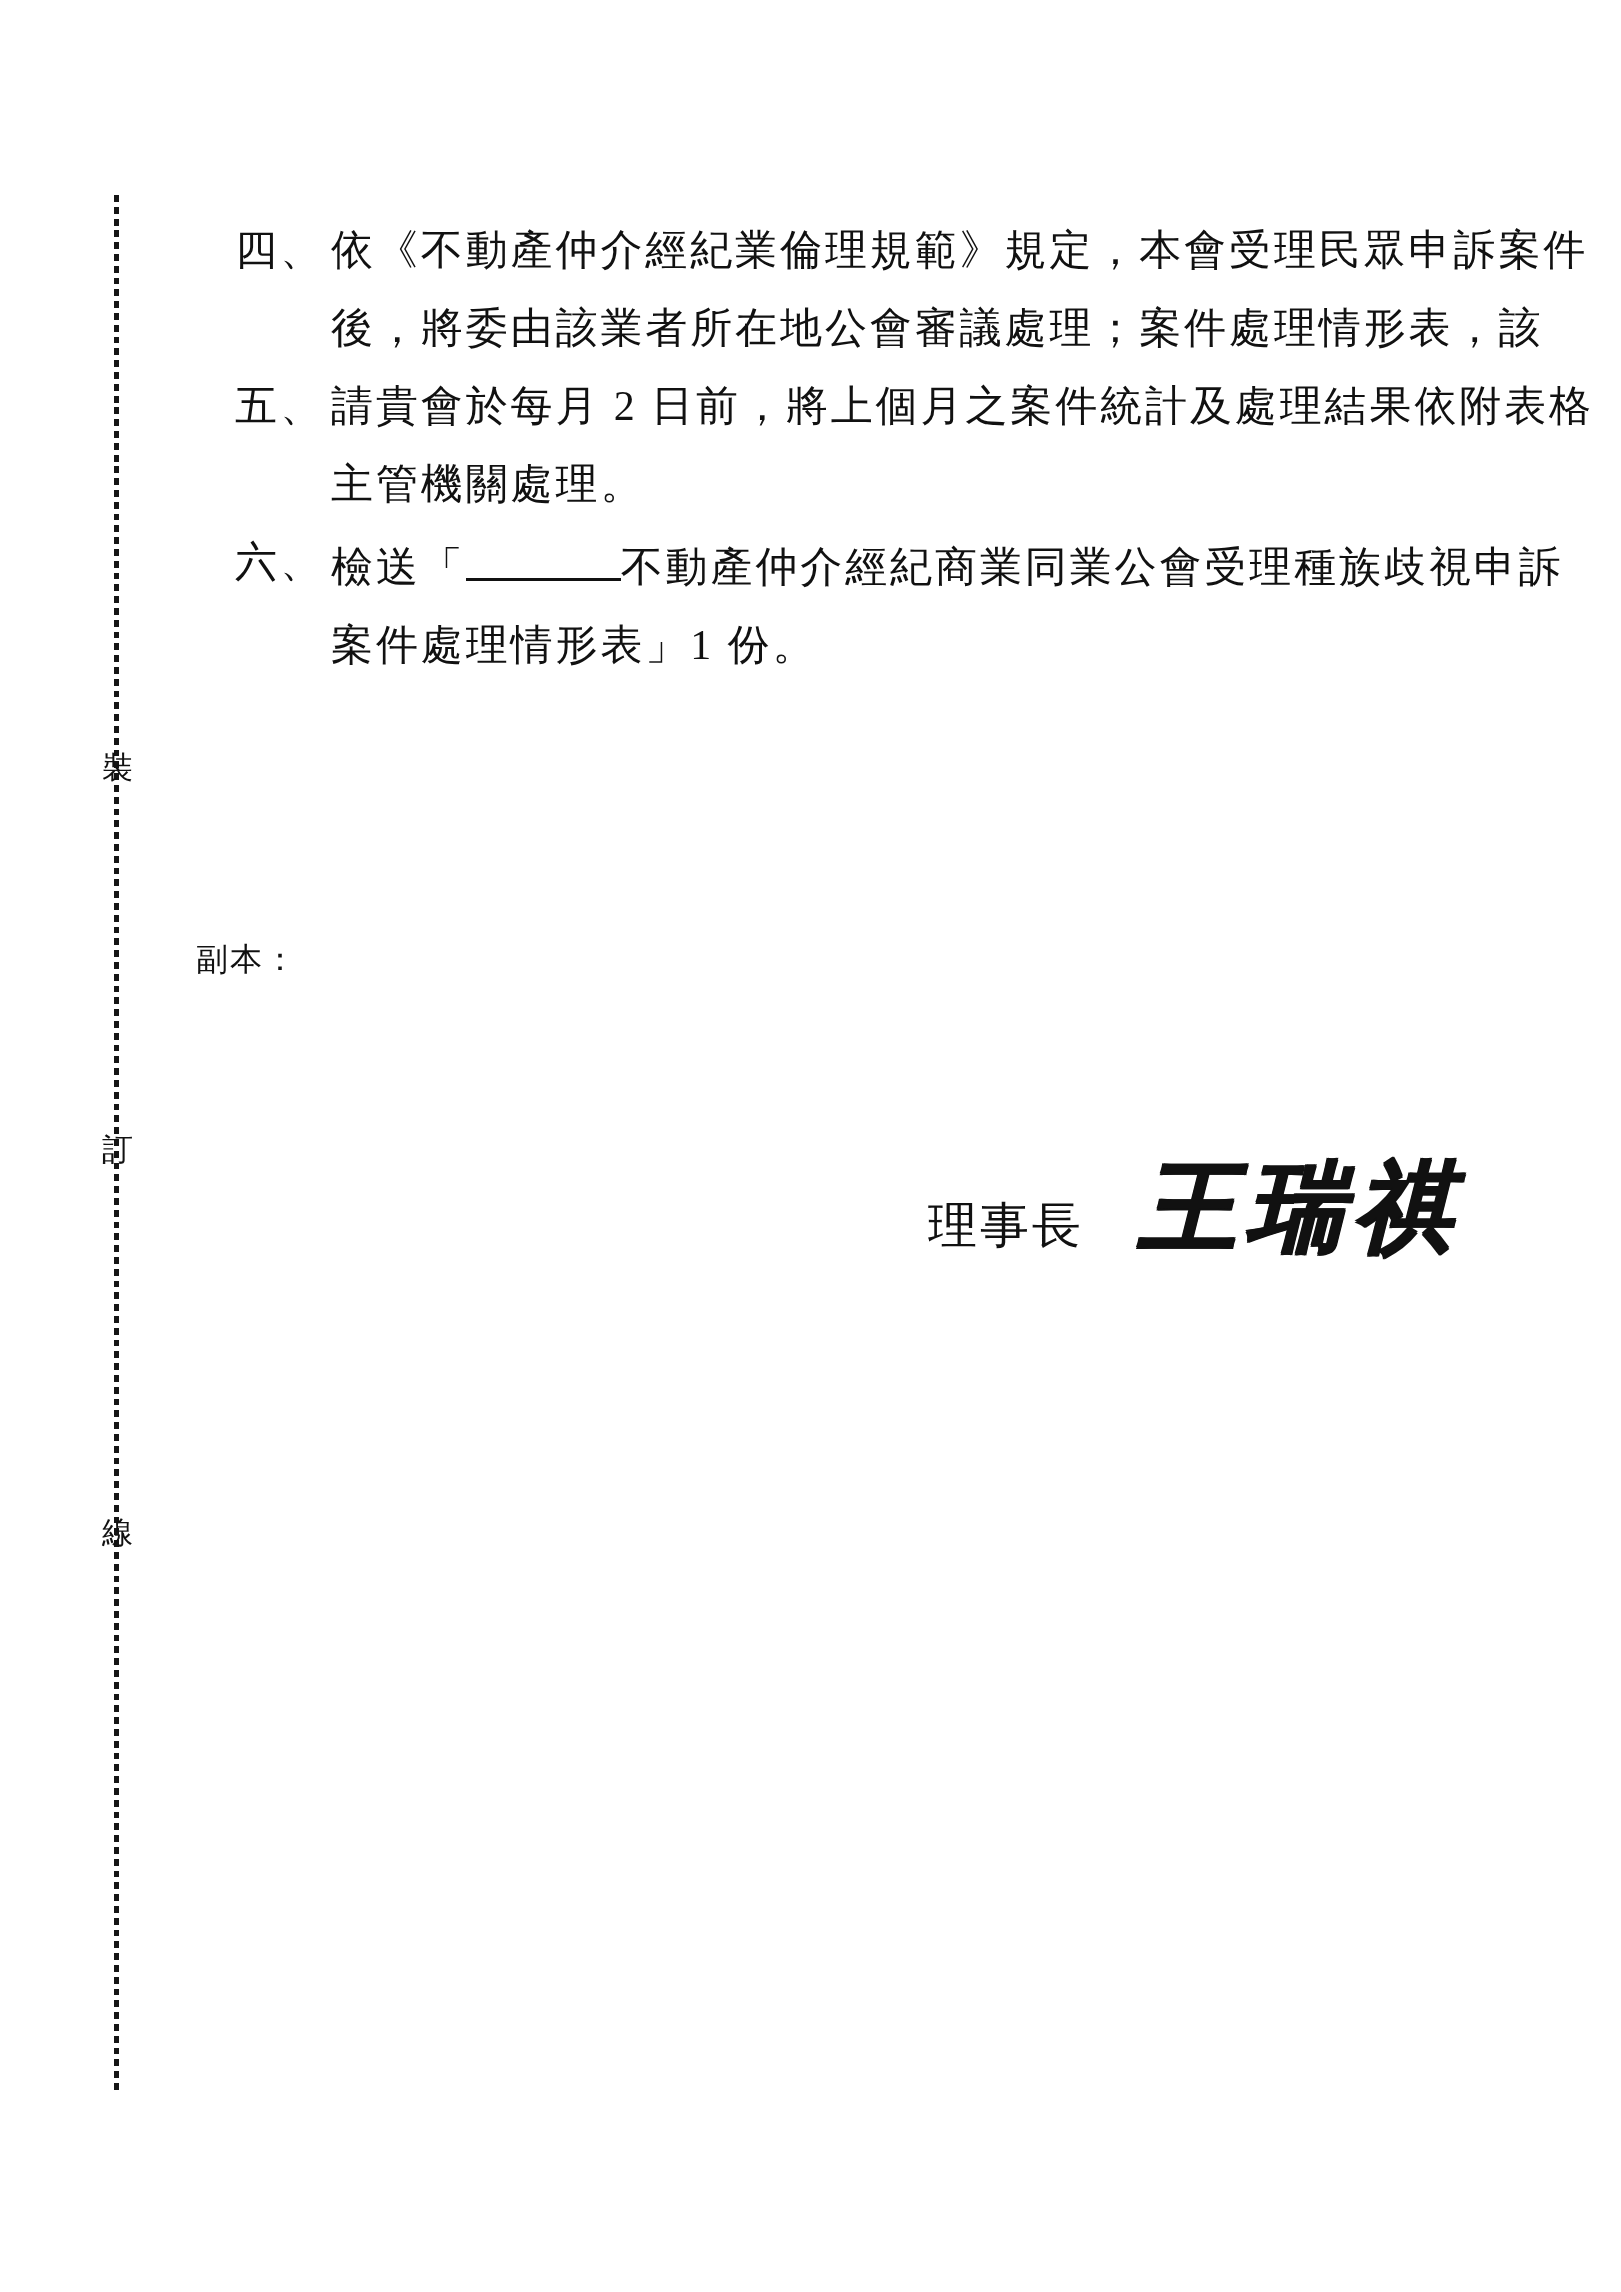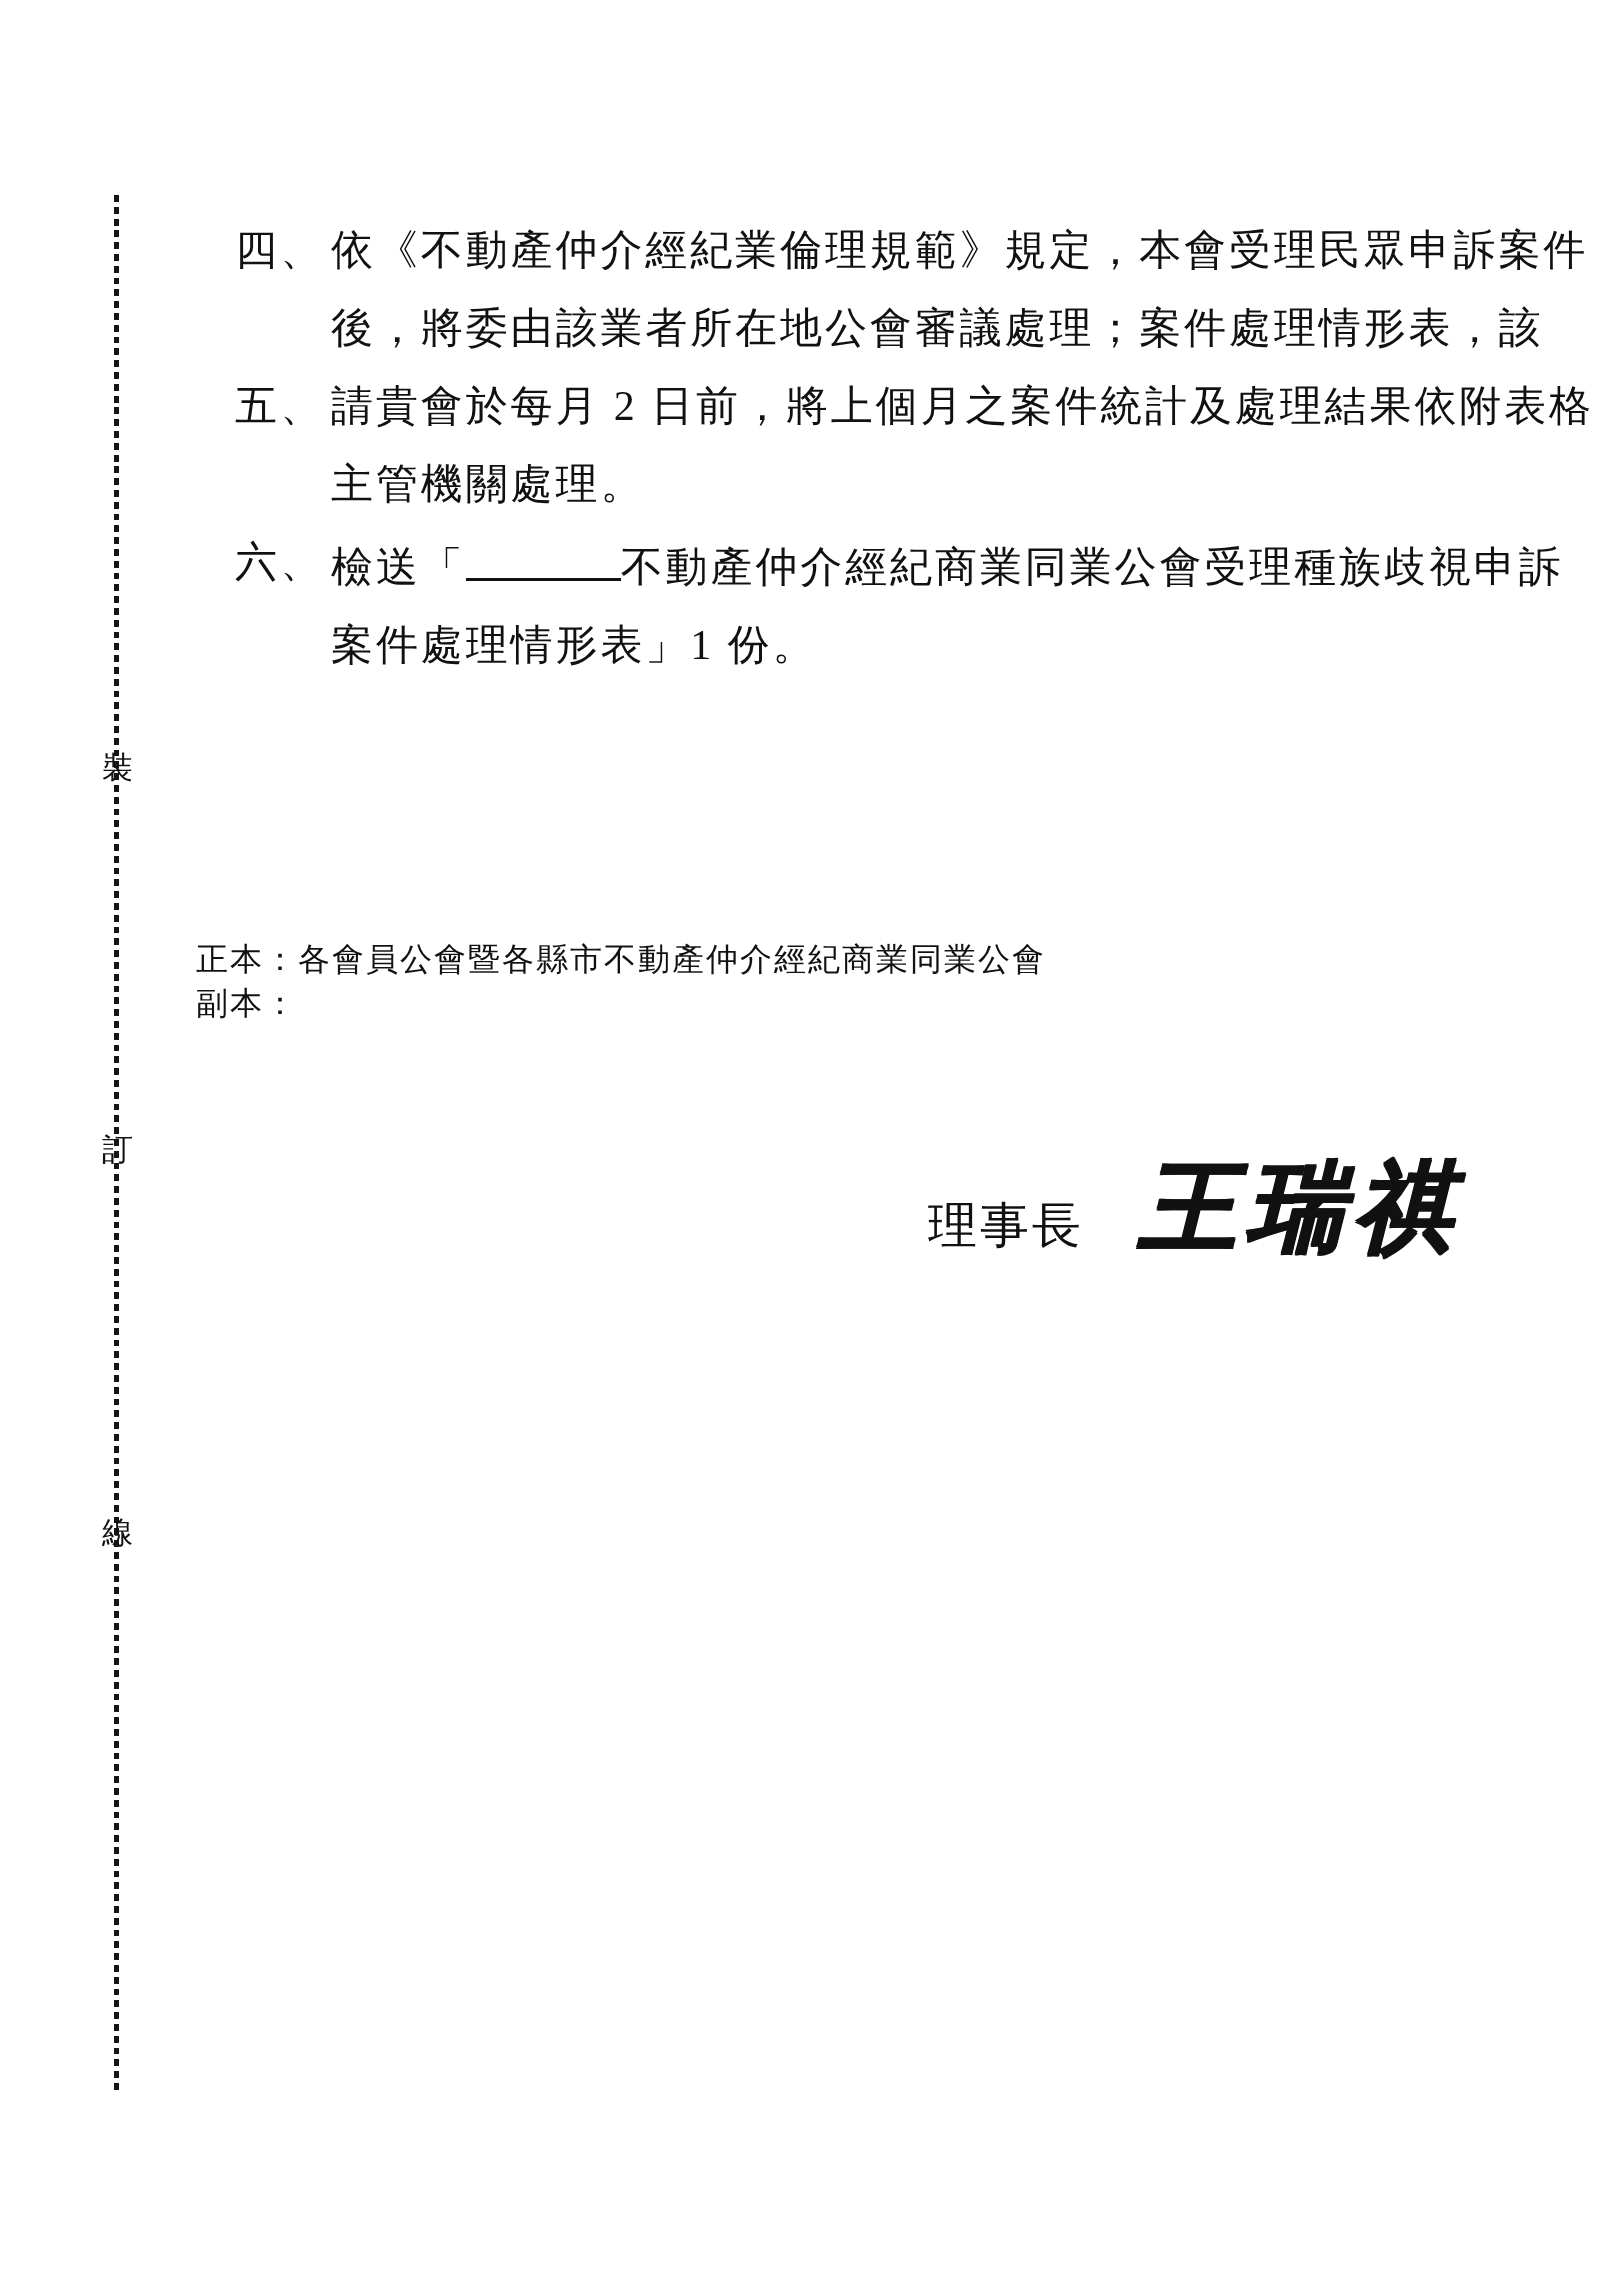--- a/index.html
+++ b/index.html
@@ -145,21 +145,20 @@
       <div class="marker">六、</div>
       <div class="item-body">
         <div class="line"><span>檢送「</span><span class="blank-underline"></span><span>不動產仲介經紀商業同業公會受理種族歧視申訴</span></div>
         <div class="line">案件處理情形表」1 份。</div>
       </div>
     </div>
 
   </div>
 
   <div class="distribution">
-    <div class="dist-line"><span>正本：</span><span>各會員公會暨各縣市不動產仲介經紀商業同業公會</span></div>
     <div class="dist-line"><span>副本：</span><span></span></div>
   </div>
 
   <div class="signature">
     <span class="sig-title">理事長</span>
     <span class="sig-name">王瑞祺</span>
   </div>
 
 </div>
 

